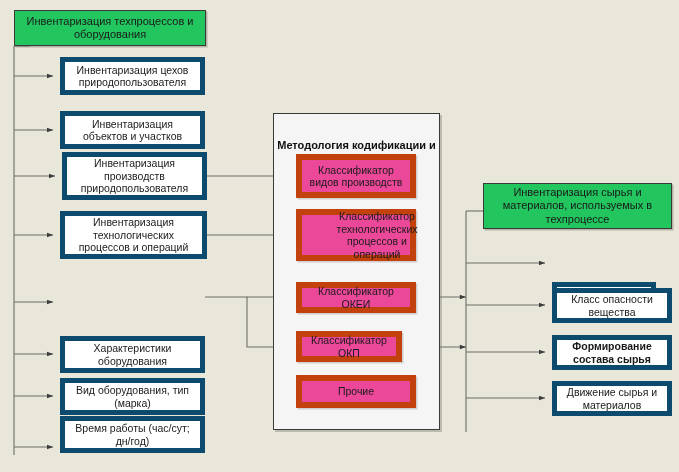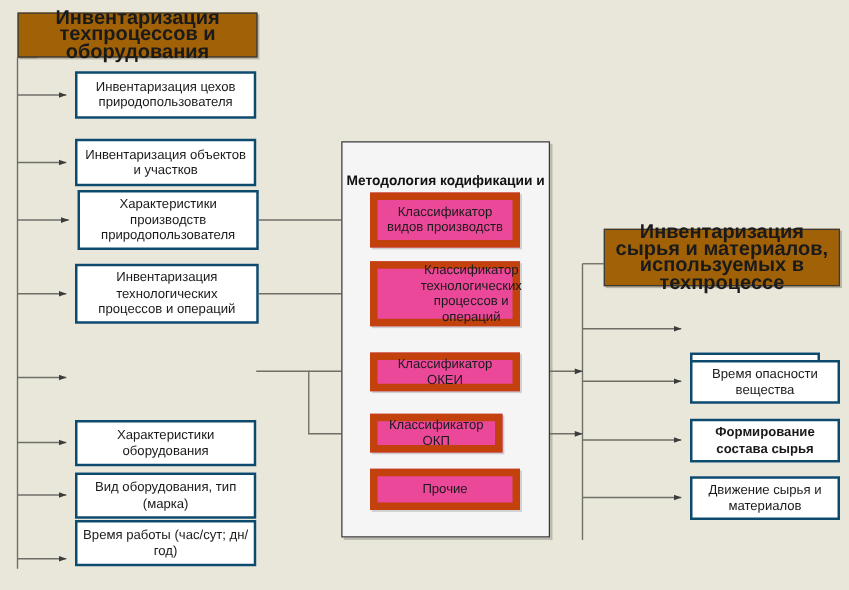--- a/index.html
+++ b/index.html
@@ -27,35 +27,35 @@
     pointer-events: none;
   }
   .node {
     position: absolute;
     box-sizing: border-box;
     display: flex;
     align-items: center;
     justify-content: center;
     text-align: center;
     background: #ffffff;
-    border: 2px solid #0c4a6e;
+    border: 5px solid #0c4a6e;
     font-size: 10.5px;
     line-height: 12.5px;
     color: #1a1a1a;
     z-index: 3;
   }
   .node span {
     display: block;
     padding: 0 4px;
   }
   .header-node {
-    background: #a16207;
+    background: #22c55e;
     border: 1px solid #3a3a3a;
-    font-weight: bold;
-    font-size: 16px;
+    font-weight: normal;
+    font-size: 11px;
     line-height: 13.5px;
     box-shadow: 1.5px 1.5px 0 rgba(120,118,105,0.45);
   }
   .panel {
     position: absolute;
     box-sizing: border-box;
     background: #f5f5f5;
     border: 1px solid #3a3a3a;
     box-shadow: 2px 2px 0 rgba(120,118,105,0.40);
     z-index: 1;
@@ -130,21 +130,21 @@
 
   <div class="node" style="left:60px; top:57px; width:145px; height:38px;">
     <span>Инвентаризация цехов природопользователя</span>
   </div>
 
   <div class="node" style="left:60px; top:111px; width:145px; height:38px;">
     <span>Инвентаризация объектов и участков</span>
   </div>
 
   <div class="node" style="left:62px; top:152px; width:145px; height:48px;">
-    <span>Характеристики производств природопользователя</span>
+    <span>Инвентаризация производств природопользователя</span>
   </div>
 
   <div class="node" style="left:60px; top:211px; width:147px; height:48px;">
     <span>Инвентаризация технологических процессов и операций</span>
   </div>
 
 
   <div class="node" style="left:60px; top:336px; width:145px; height:37px;">
     <span>Характеристики оборудования</span>
   </div>
@@ -185,21 +185,21 @@
 
   <div class="node header-node" style="left:483px; top:183px; width:189px; height:46px;">
     <span>Инвентаризация сырья и материалов, используемых в техпроцессе</span>
   </div>
 
   <div class="node" style="left:552px; top:262px; width:104px; height:35px;margin-top:20px;">
     <span>ТУ, ГОСТ</span>
   </div>
 
   <div class="node" style="left:552px; top:288px; width:120px; height:35px;">
-    <span>Время опасности вещества</span>
+    <span>Класс опасности вещества</span>
   </div>
 
   <div class="node" style="left:552px; top:335px; width:120px; height:35px;font-weight:bold;">
     <span>Формирование состава сырья</span>
   </div>
 
   <div class="node" style="left:552px; top:381px; width:120px; height:35px;">
     <span>Движение сырья и материалов</span>
   </div>
 

